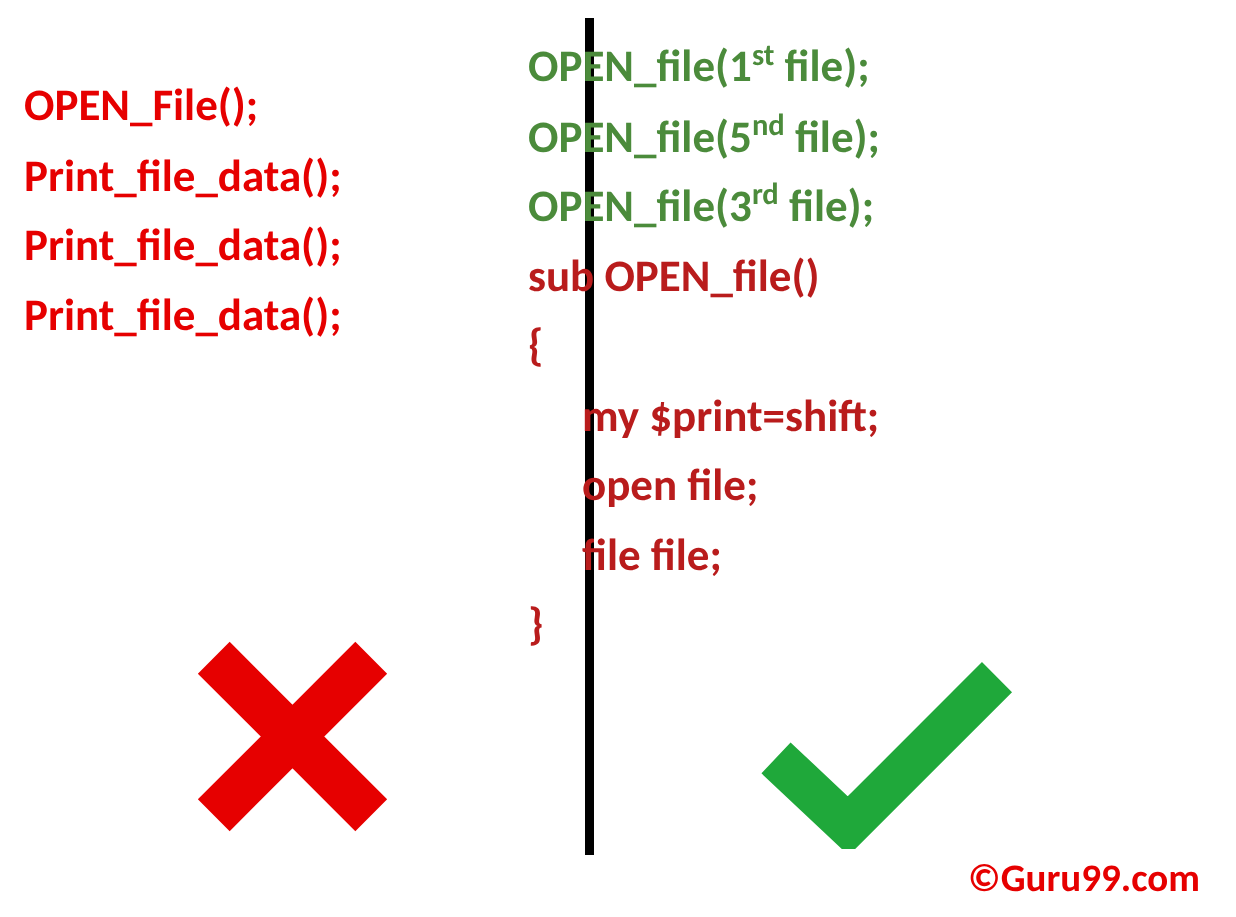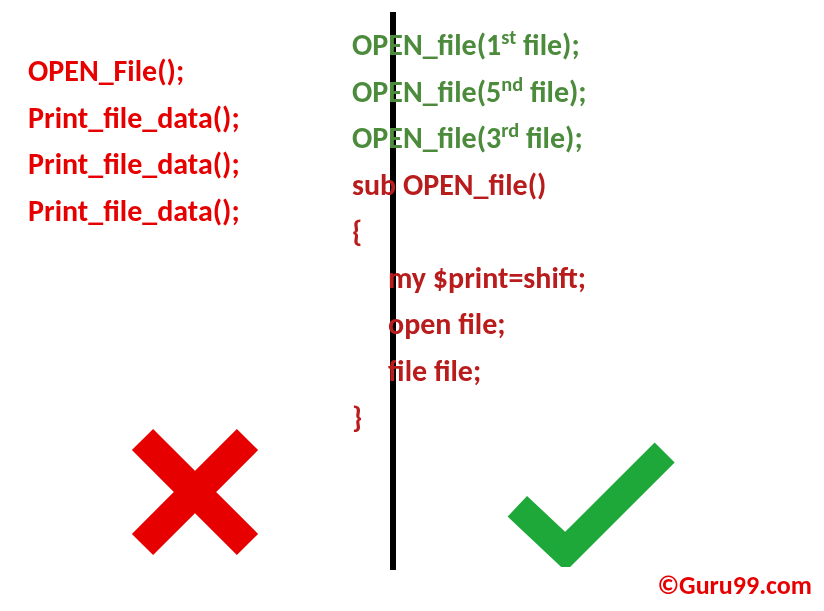--- a/index.html
+++ b/index.html
@@ -12,21 +12,21 @@
       overflow: hidden;
     }
     .container {
       display: flex;
       width: 100%;
       height: 100%;
       position: relative;
     }
     .left-panel {
       width: 322px;
-      padding: 48px 10px 0 28px;
+      padding: 48px 10px 0 16px;
       position: relative;
     }
     .right-panel {
       width: 434px;
       padding: 22px 10px 12px 30px;
       position: relative;
     }
     .divider {
       position: absolute;
       left: 390px;
@@ -51,21 +51,21 @@
     }
     .indent { padding-left: 36px; }
     .icon-wrap {
       position: absolute;
       bottom: 40px;
     }
     .cross-icon { left: 120px; }
     .check-icon { right: 80px; bottom: 40px; }
     .copyright {
       position: absolute;
-      right: 12px;
+      right: 24px;
       bottom: 10px;
       font-size: 26px;
       font-weight: bold;
       color: #e60000;
     }
   </style>
 </head>
 <body>
 
 <div class="container">

